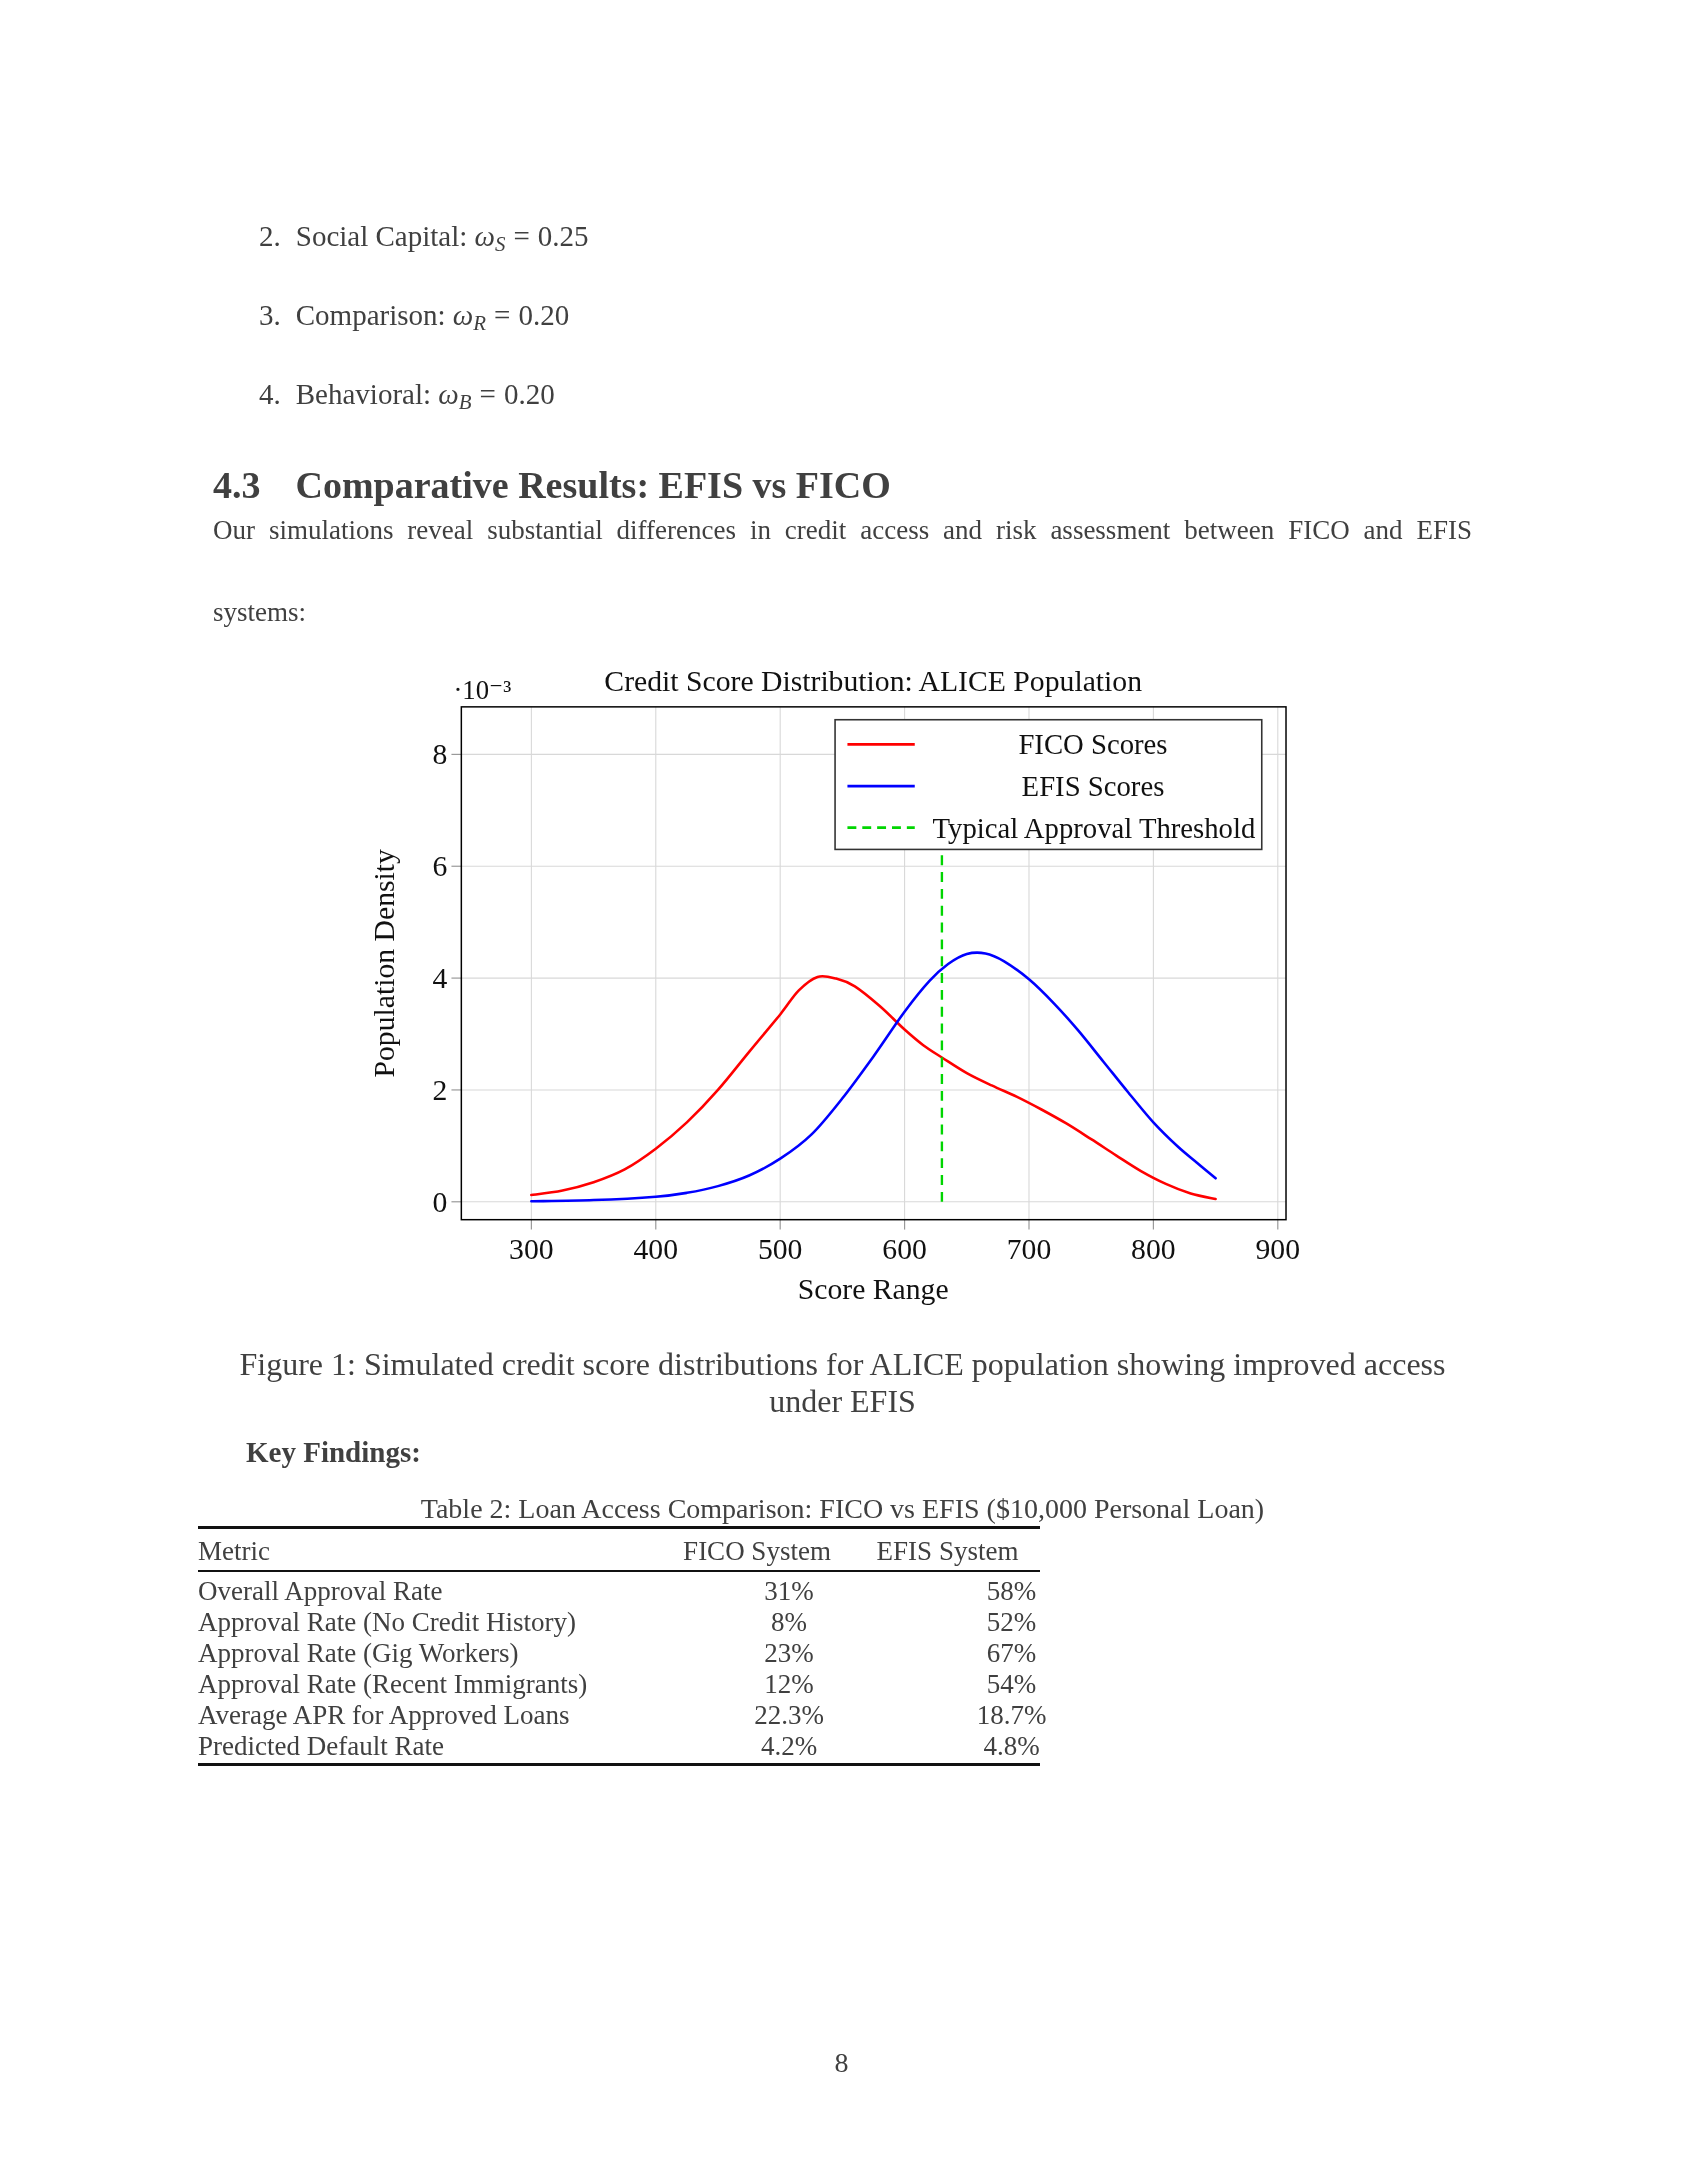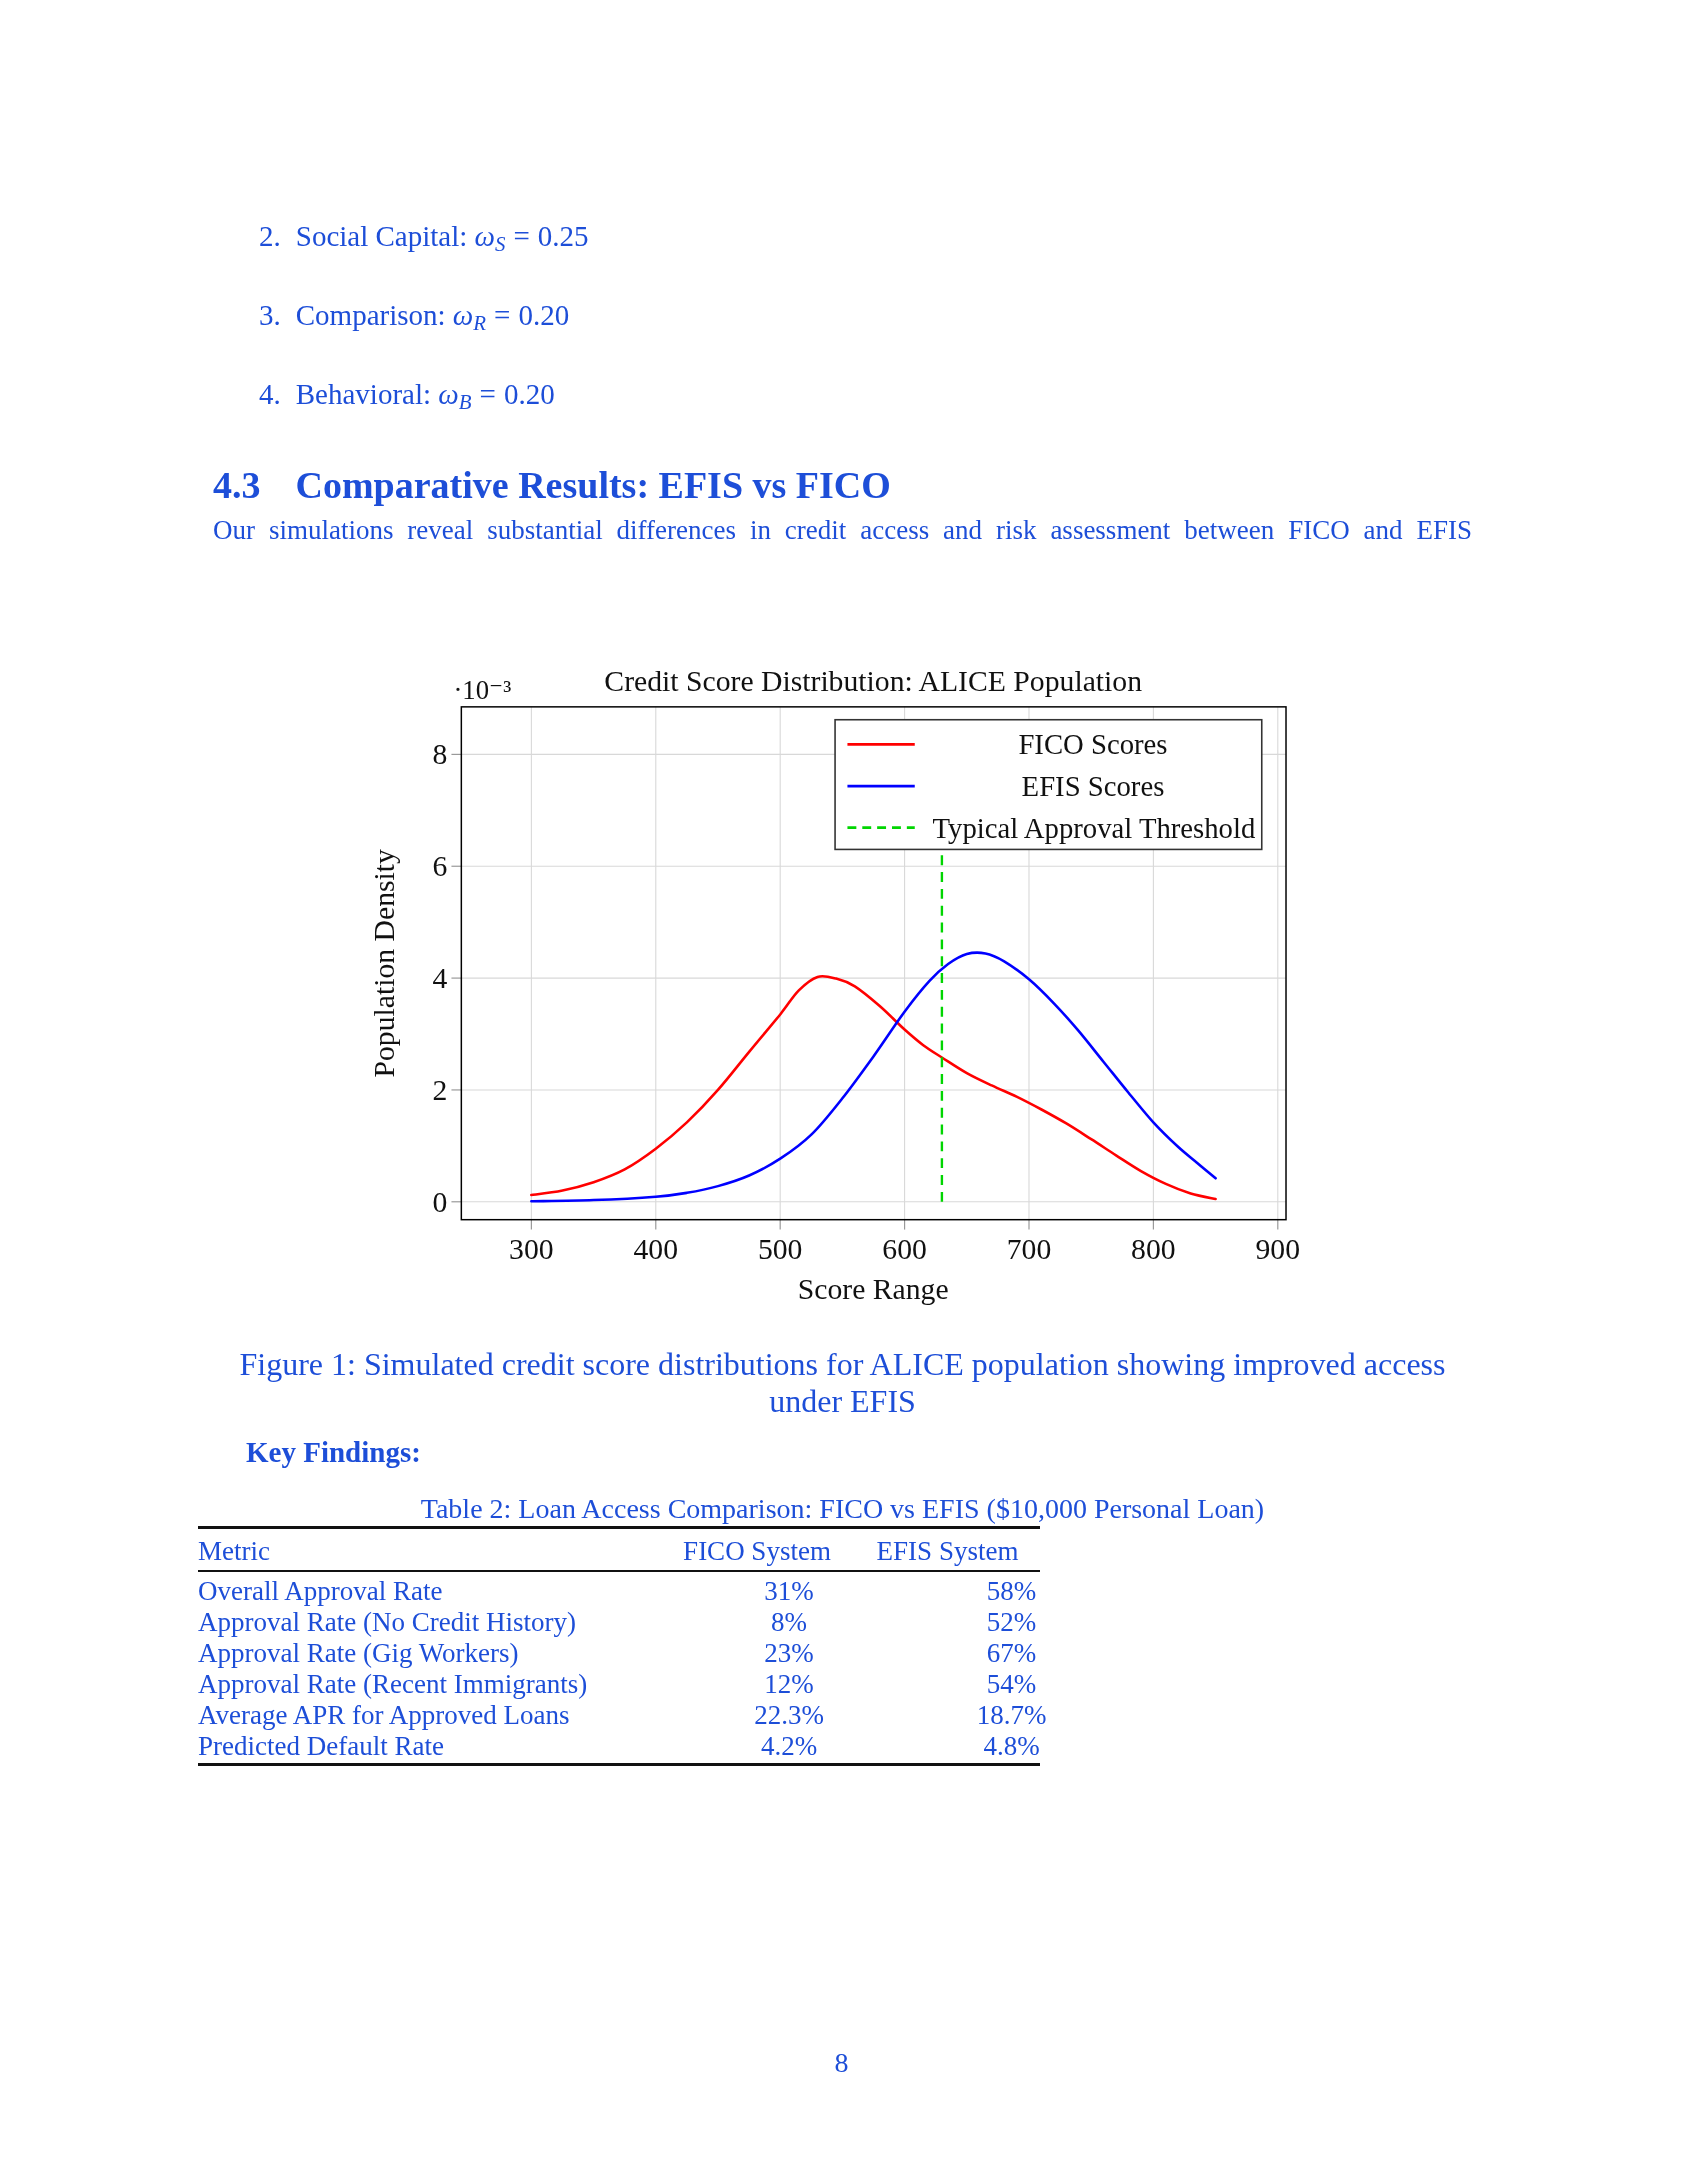--- a/index.html
+++ b/index.html
@@ -1,18 +1,18 @@
 <!DOCTYPE html>
 <html><head>
 <meta charset="utf-8">
 <style>
   html,body{margin:0;padding:0;background:#ffffff;}
   .page{
     position:relative;width:1683px;height:2178px;background:#ffffff;
-    font-family:"Liberation Serif","DejaVu Serif",serif;color:#1d4ed8;overflow:hidden;
+    font-family:"Liberation Serif","DejaVu Serif",serif;color:#404040;overflow:hidden;
   }
   .abs{position:absolute;}
   .list-item{font-size:29px;line-height:36px;white-space:nowrap;}
   .list-item .num{display:inline-block;margin-right:15px;}
   .w-sym{font-style:italic;}
   .w-sub{font-style:italic;font-size:0.72em;vertical-align:-0.22em;}
   .eq{padding:0 8px;}
   .section-heading{font-size:38px;font-weight:bold;white-space:nowrap;}
   .section-heading .sec-title{margin-left:35px;}
   .para{width:1259px;font-size:27px;line-height:36px;}
@@ -47,20 +47,23 @@
     <span class="num">4.</span><span>Behavioral:</span>
     <span class="w-sym">ω</span><span class="w-sub">B</span><span class="eq">=</span><span>0.20</span>
   </div>
 
   <div class="abs section-heading" style="left:213px;top:463px;">
     <span>4.3</span><span class="sec-title">Comparative Results: EFIS vs FICO</span>
   </div>
 
   <div class="abs para" style="left:213px;top:512px;">
     <span class="jline">Our simulations reveal substantial differences in credit access and risk assessment between FICO and EFIS</span>
+  </div>
+  <div class="abs para" style="left:213px;top:594px;">
+    <span>systems:</span>
   </div>
 
   <svg id="chart-svg" width="1683" height="2178" viewBox="0 0 1700 2200">
     <g id="grid-layer">
         <line x1="536.7465681098205" y1="714" x2="536.7465681098205" y2="1232" stroke="#d8d8d8" stroke-width="1.1"></line>
         <line x1="662.4065469904963" y1="714" x2="662.4065469904963" y2="1232" stroke="#d8d8d8" stroke-width="1.1"></line>
         <line x1="788.0665258711722" y1="714" x2="788.0665258711722" y2="1232" stroke="#d8d8d8" stroke-width="1.1"></line>
         <line x1="913.7265047518479" y1="714" x2="913.7265047518479" y2="1232" stroke="#d8d8d8" stroke-width="1.1"></line>
         <line x1="1039.3864836325238" y1="714" x2="1039.3864836325238" y2="1232" stroke="#d8d8d8" stroke-width="1.1"></line>
         <line x1="1165.0464625131995" y1="714" x2="1165.0464625131995" y2="1232" stroke="#d8d8d8" stroke-width="1.1"></line>

